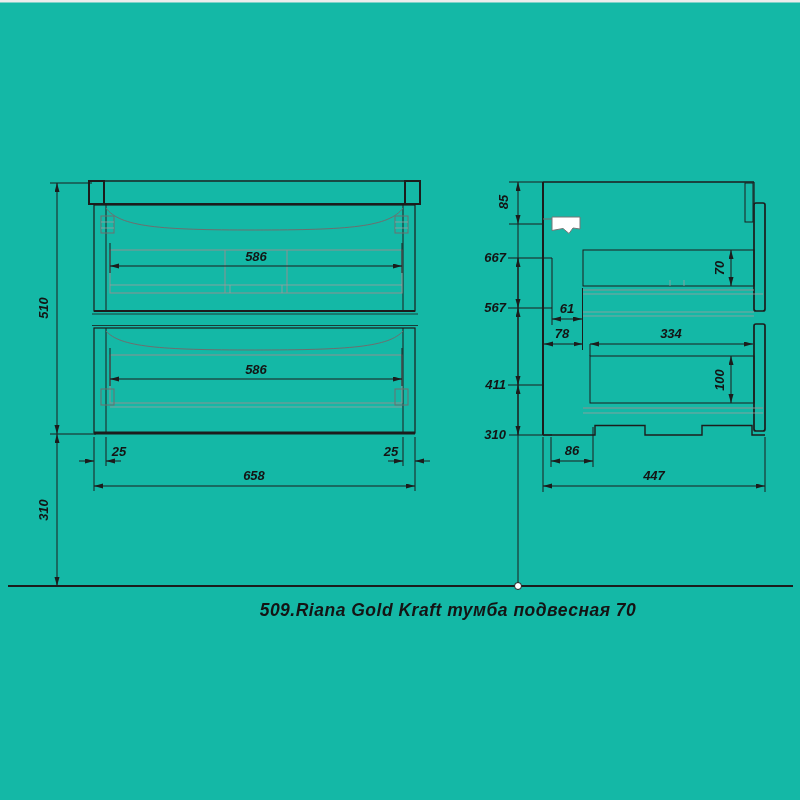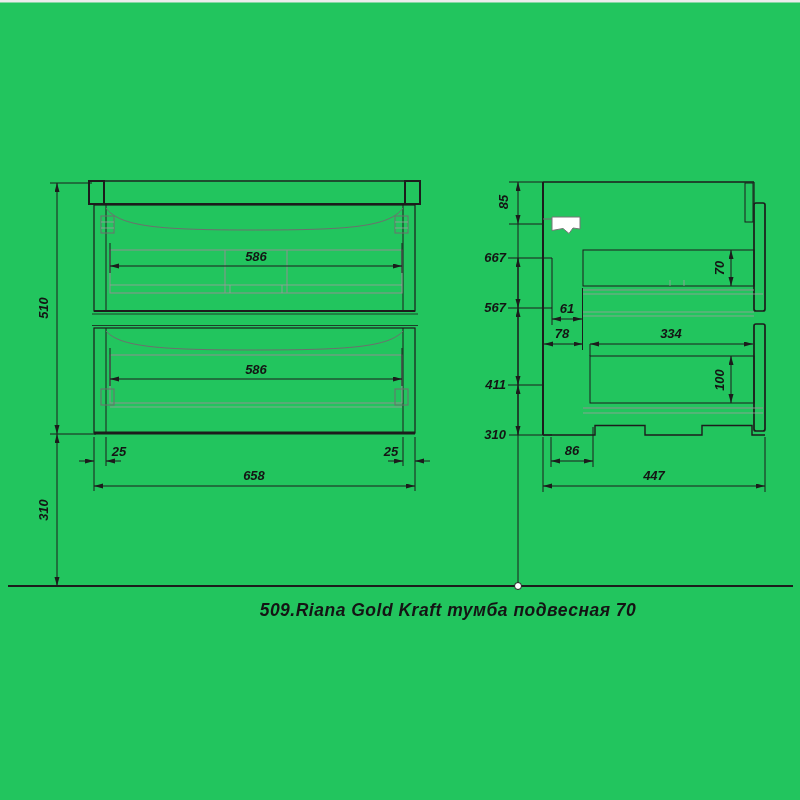--- a/index.html
+++ b/index.html
@@ -1,16 +1,16 @@
 <!DOCTYPE html>
 <html><head>
 <meta charset="utf-8">
 <style>
   html,body{margin:0;padding:0;background:#ffffff;}
-  .page{position:relative;width:800px;height:800px;background:#22c55e;overflow:hidden;}
+  .page{position:relative;width:800px;height:800px;background:#14b8a6;overflow:hidden;}
   svg{display:block;}
   .ln{stroke:#1c1c1c;fill:none;}
   .w08{stroke-width:.8px;}
   .w1{stroke-width:1px;}
   .w12{stroke-width:1.2px;}
   .w14{stroke-width:1.4px;}
   .w17{stroke-width:1.7px;}
   .w2{stroke-width:2px;}
   .w22{stroke-width:2.2px;}
   .w3{stroke-width:3px;}

